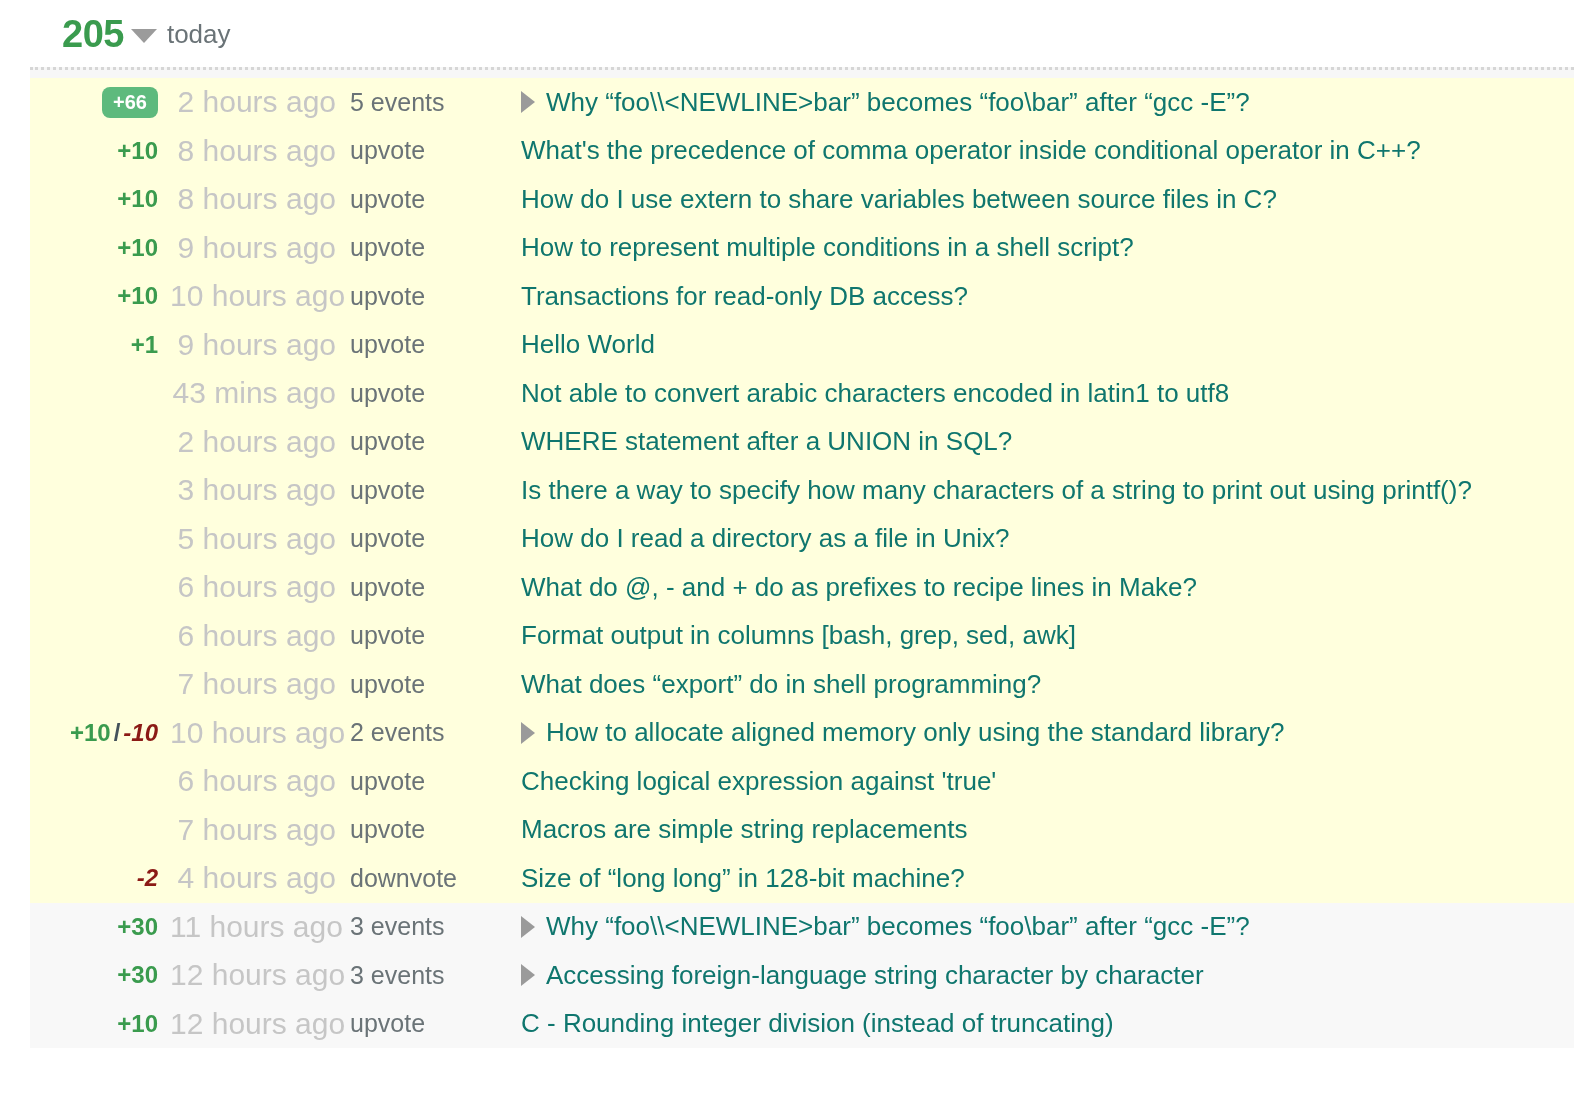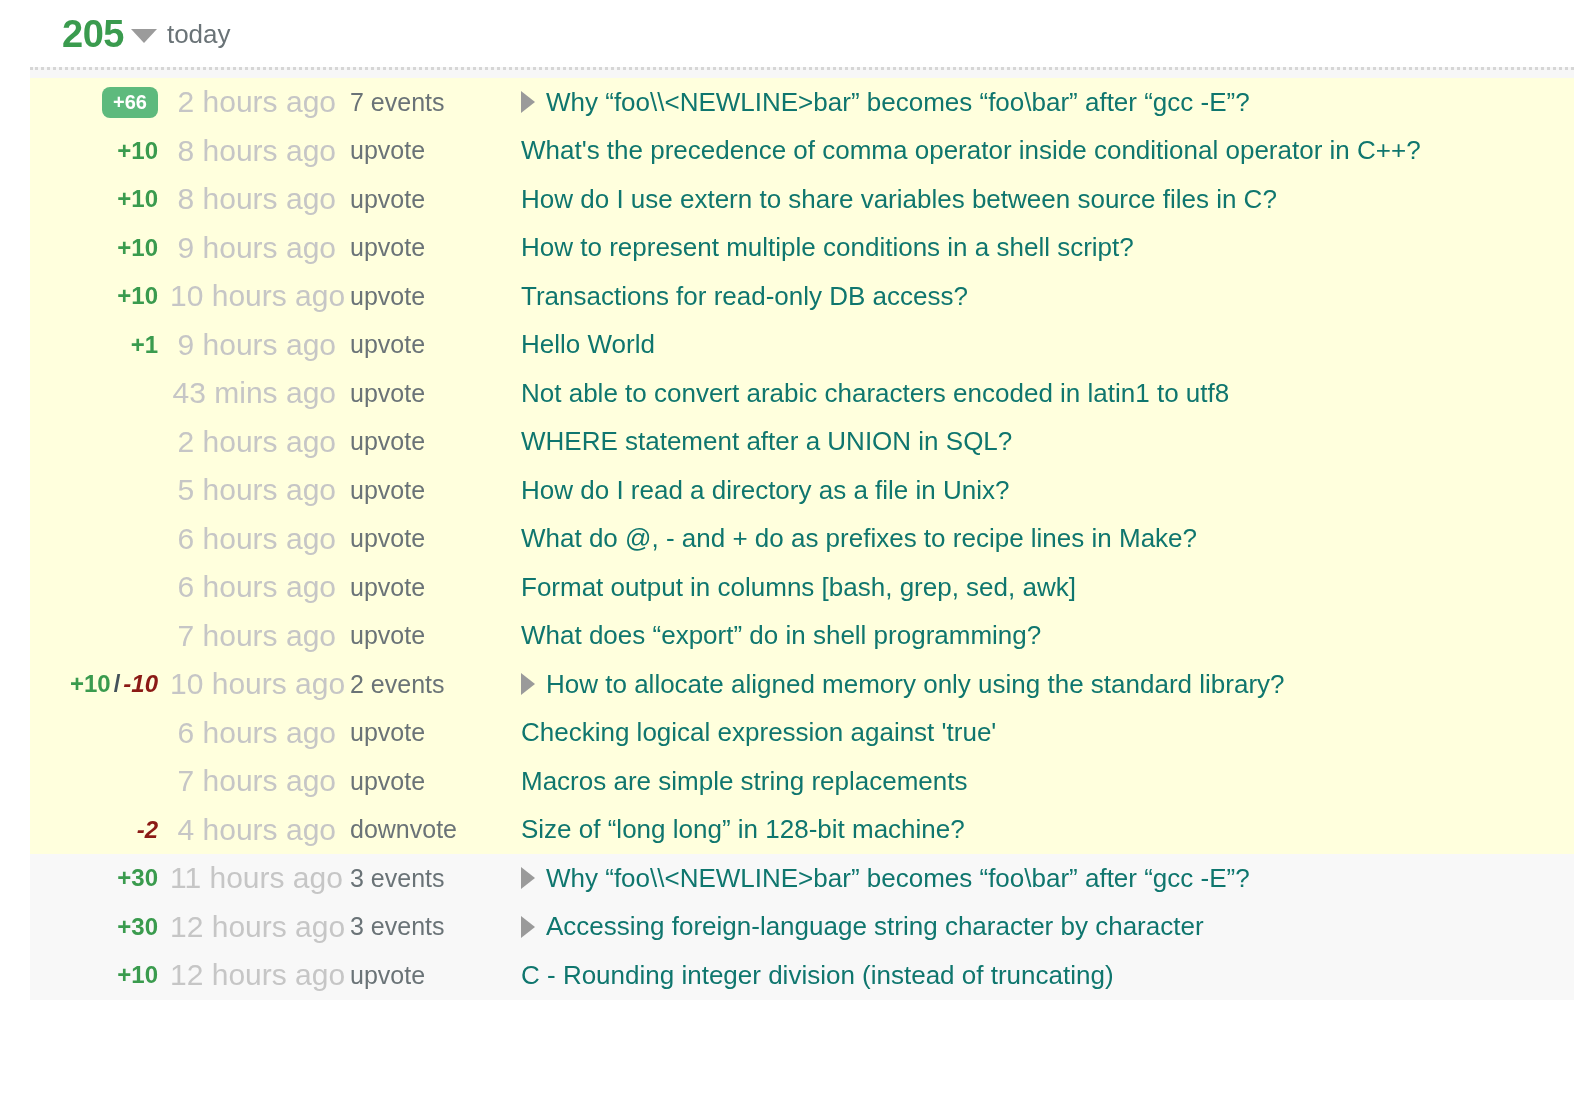--- a/index.html
+++ b/index.html
@@ -130,21 +130,21 @@
   <span class="rep-caret"></span>
   <span class="rep-period">today</span>
 </div>
 
 <div class="rep-table-wrap">
   <table class="rep-table">
     <tbody id="rep-tbody">
         <tr class="today-row">
           <td class="c-score"><span class="badge">+66</span></td>
           <td class="c-date">2 hours ago</td>
-          <td class="c-kind">7 events</td>
+          <td class="c-kind">5 events</td>
           <td class="c-title">
             <div class="title-cell-inner">
               <span class="exp-tri"></span>
               <a class="title-link">Why “foo\\&lt;NEWLINE&gt;bar” becomes “foo\bar” after “gcc -E”?</a>
             </div>
           </td>
         </tr>
         <tr class="today-row">
           <td class="c-score"><span class="sc-pos">+10</span></td>
           <td class="c-date">8 hours ago</td>
@@ -212,20 +212,31 @@
           </td>
         </tr>
         <tr class="today-row">
           <td class="c-score"></td>
           <td class="c-date">2 hours ago</td>
           <td class="c-kind">upvote</td>
           <td class="c-title">
             <div class="title-cell-inner">
               <span class="exp-spacer"></span>
               <a class="title-link">WHERE statement after a UNION in SQL?</a>
+            </div>
+          </td>
+        </tr>
+        <tr class="today-row">
+          <td class="c-score"></td>
+          <td class="c-date">3 hours ago</td>
+          <td class="c-kind">upvote</td>
+          <td class="c-title">
+            <div class="title-cell-inner">
+              <span class="exp-spacer"></span>
+              <a class="title-link">Is there a way to specify how many characters of a string to print out using printf()?</a>
             </div>
           </td>
         </tr>
         <tr class="today-row">
           <td class="c-score"></td>
           <td class="c-date">5 hours ago</td>
           <td class="c-kind">upvote</td>
           <td class="c-title">
             <div class="title-cell-inner">
               <span class="exp-spacer"></span>

